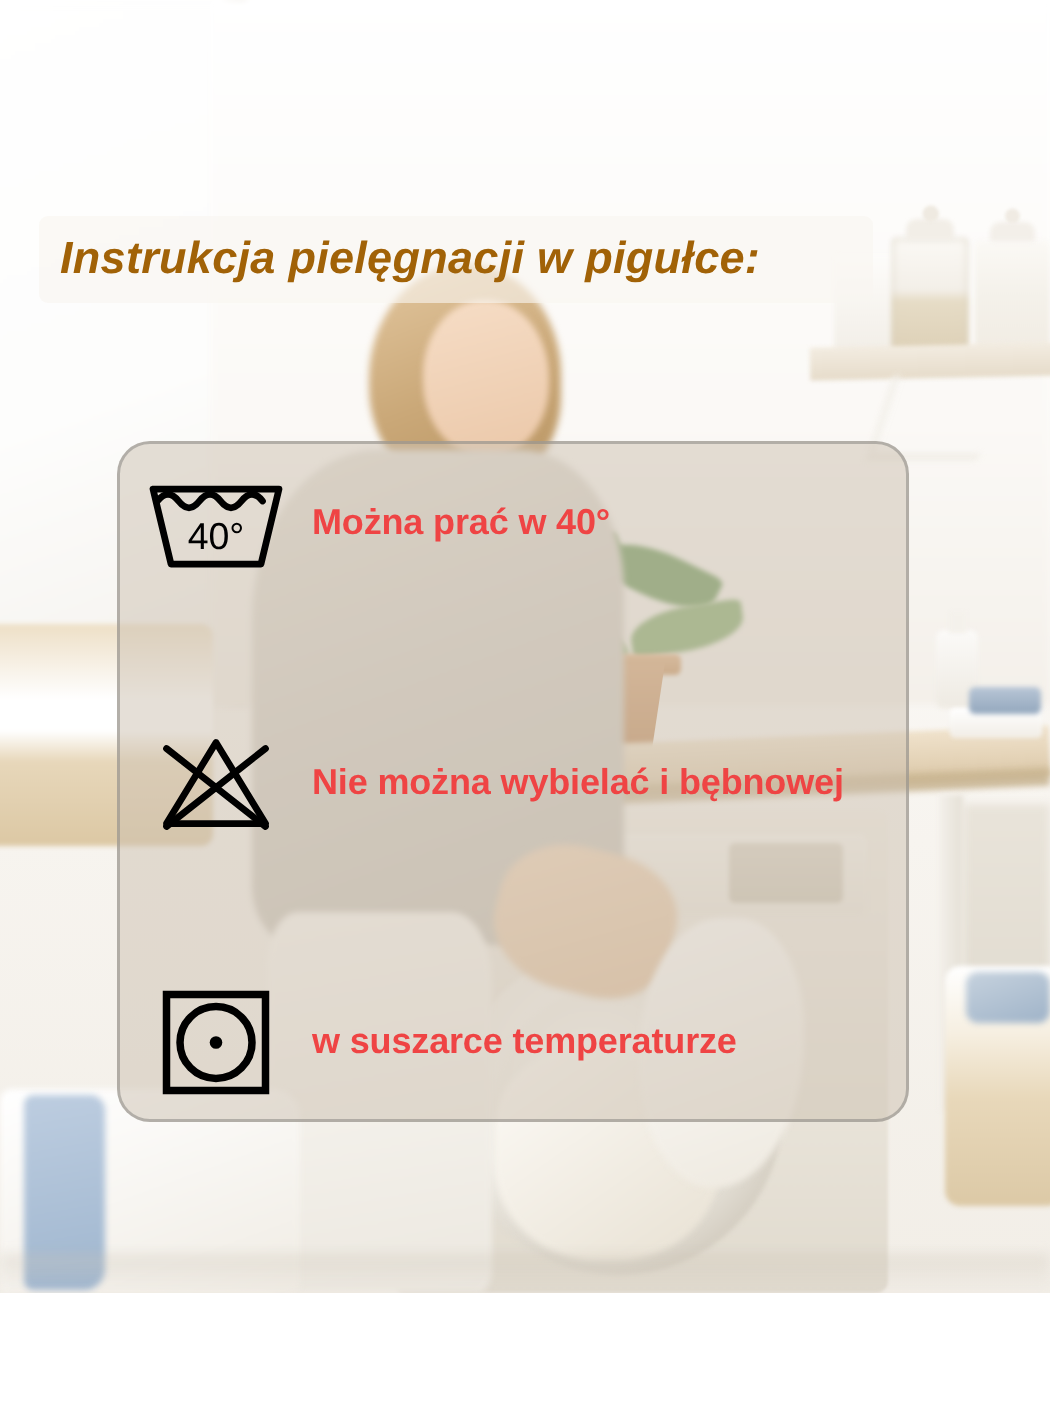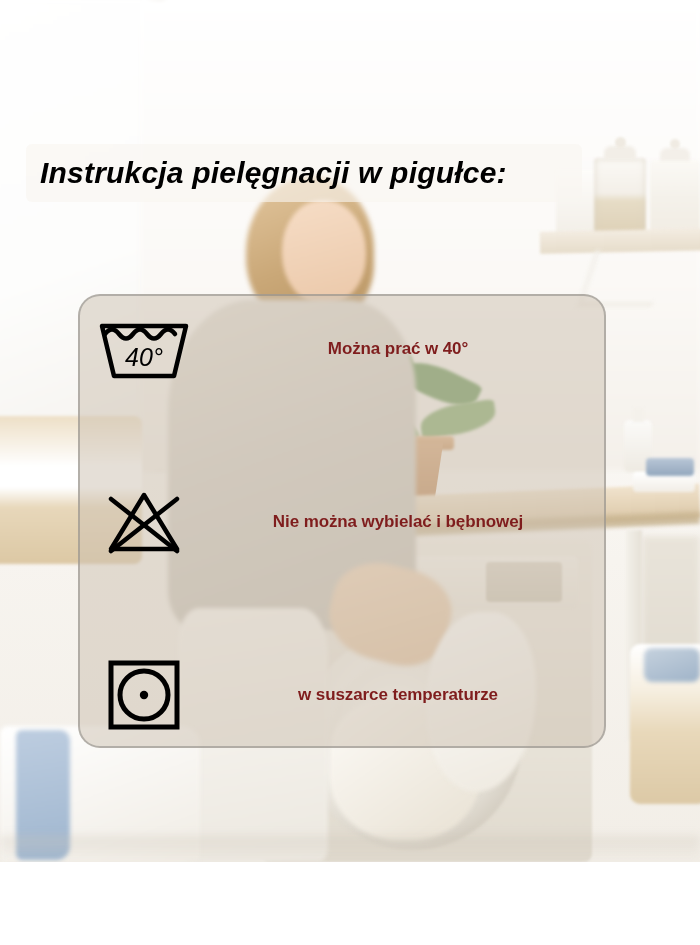--- a/index.html
+++ b/index.html
@@ -132,34 +132,34 @@
     background:linear-gradient(160deg,#ffffff,#f0ece4);filter:blur(2px);}
   .cloth-blue{left:16px;top:730px;width:54px;height:130px;border-radius:6px 10px 14px 6px;
     background:linear-gradient(170deg,#bdcde0,#9fb6cf);filter:blur(2px);}
   .floor-shadow{left:0;top:836px;width:700px;height:26px;
     background:linear-gradient(180deg,rgba(205,196,182,.35),rgba(255,255,255,0));filter:blur(4px);}
 
   
   .title-band{position:absolute;left:26px;top:144px;width:556px;height:58px;
     background:rgba(248,245,240,.62);border-radius:6px;
     display:flex;align-items:center;padding-left:14px;box-sizing:border-box;}
-  .title-text{font-style:italic;font-weight:bold;font-size:30px;color:#000000;
+  .title-text{font-style:italic;font-weight:bold;font-size:30px;color:#a16207;
     letter-spacing:.2px;white-space:nowrap;}
 
   
   .care-panel{position:absolute;left:78px;top:294px;width:528px;height:454px;
     background:rgba(206,193,178,.52);border:2px solid rgba(138,136,132,.55);
     border-radius:22px;box-sizing:border-box;
     display:flex;flex-direction:column;justify-content:space-between;
     padding:16px 0 14px 0;}
 
   .care-row{display:flex;align-items:center;min-height:74px;}
-  .icon-cell{width:128px;min-width:128px;display:flex;align-items:flex-end;justify-content:center;font-style:italic;}
-  .label-cell{flex:1;padding-right:16px;text-align:center;
-    font-weight:bold;font-size:17px;color:#7f1d1d;line-height:1.16;
+  .icon-cell{width:128px;min-width:128px;display:flex;align-items:flex-end;justify-content:center;}
+  .label-cell{flex:1;padding-right:16px;text-align:left;
+    font-weight:bold;font-size:24px;color:#ef4444;line-height:1.16;
     letter-spacing:-.1px;}
   .label-cell .l2nd{display:block;}
 
   svg{display:block;}
 </style>
 </head>
 <body>
 
 <div class="canvas">
 

